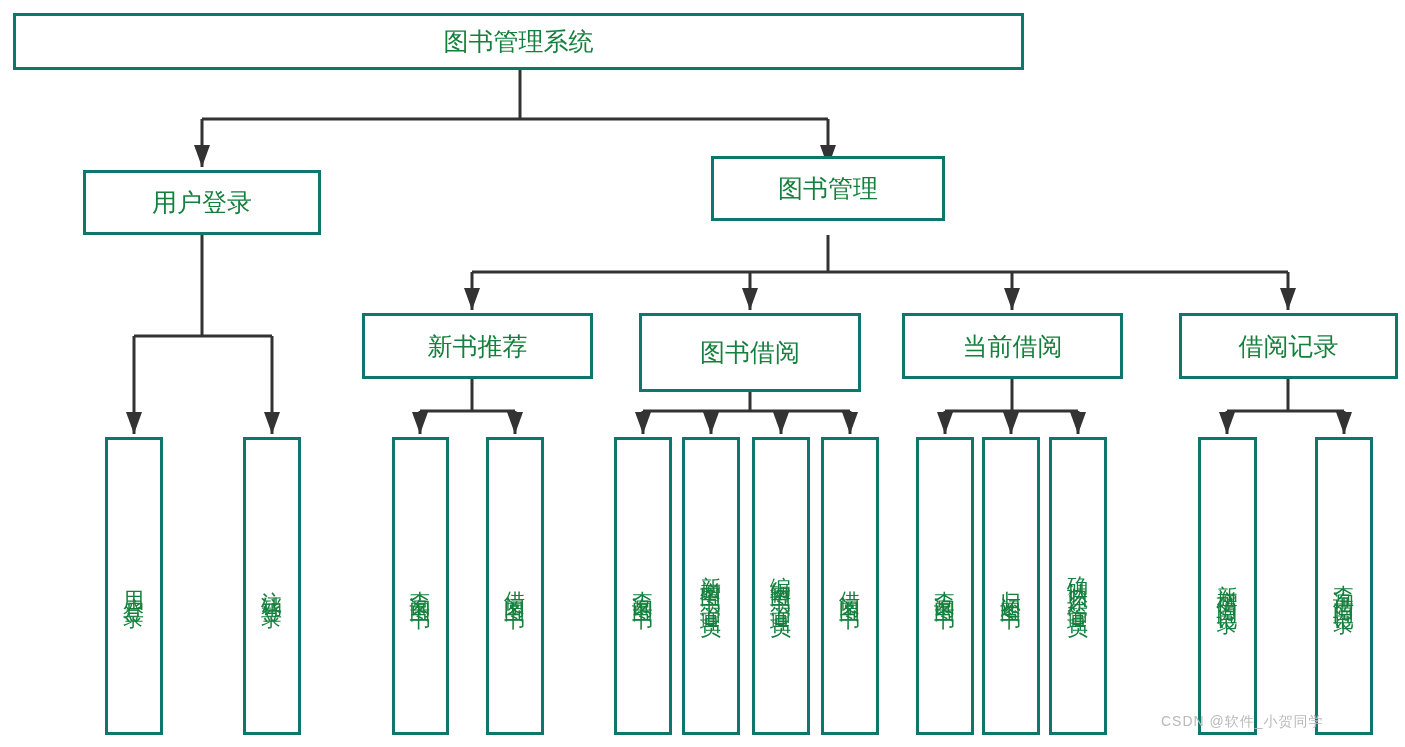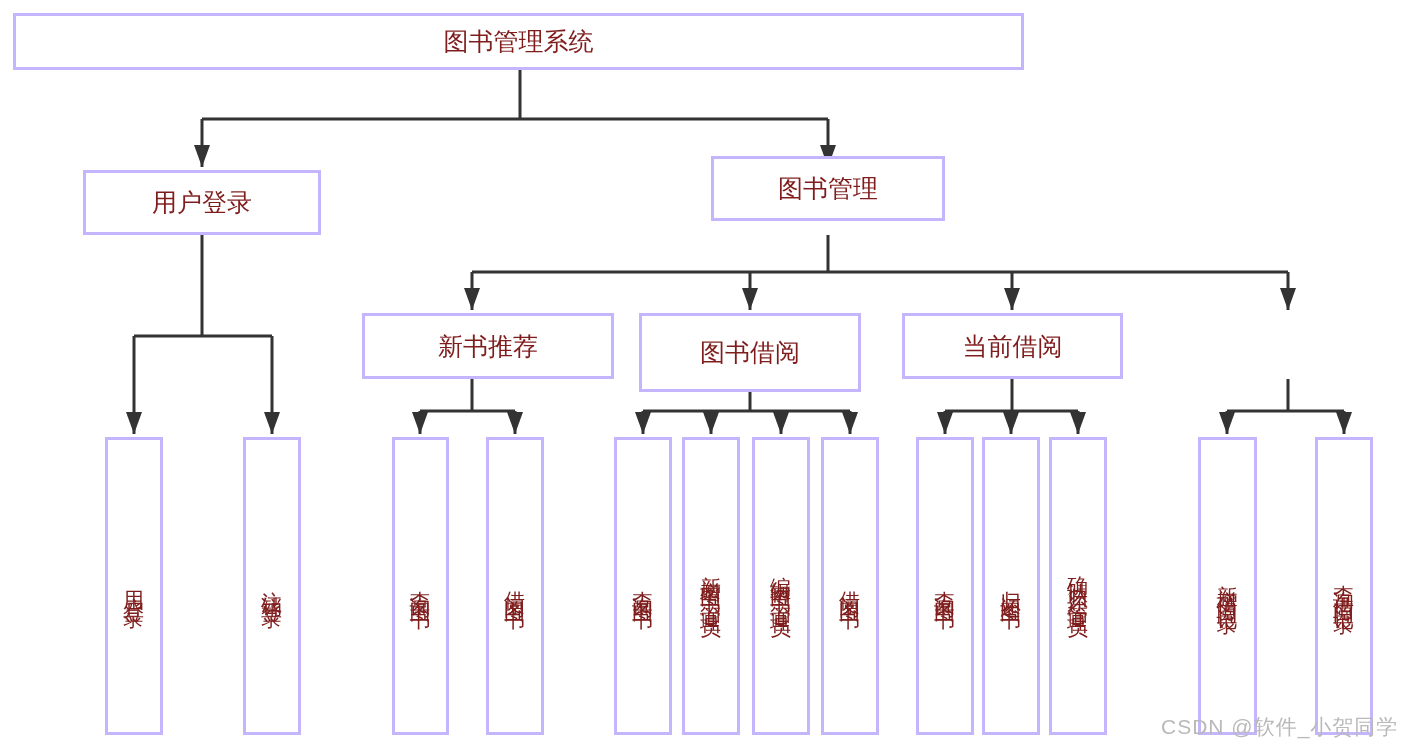--- a/index.html
+++ b/index.html
@@ -22,22 +22,22 @@
   }
   .ln {
     stroke: #333333;
     stroke-width: 3;
     fill: none;
   }
   .node {
     position: absolute;
     box-sizing: border-box;
     background: #ffffff;
-    border: 3px solid #c4b5fd;
-    color: #7f1d1d;
+    border: 3px solid #0f766e;
+    color: #15803d;
     display: flex;
     align-items: center;
     justify-content: center;
     text-align: center;
   }
   .node.h {
     font-size: 25px;
     white-space: nowrap;
   }
   .node.v {
@@ -45,21 +45,21 @@
     text-orientation: upright;
     font-size: 21px;
     letter-spacing: 6px;
     line-height: 1;
     padding: 4px 0;
   }
   .watermark {
     position: absolute;
     left: 1161px;
     top: 713px;
-    font-size: 21px;
+    font-size: 14px;
     color: #b9b9b9;
     white-space: nowrap;
     letter-spacing: 1px;
   }
 </style>
 </head>
 <body>
 
 <div class="canvas">
 
@@ -104,23 +104,24 @@
     <path class="ln" marker-end="url(#arrow)" d="M1078,411 V434"></path>
     <path class="ln" marker-end="url(#arrow)" d="M1227,411 V434"></path>
     <path class="ln" marker-end="url(#arrow)" d="M1344,411 V434"></path>
   </svg>
 
   <div class="node h" style="left:13px; top:13px; width:1011px; height:57px;">图书管理系统</div>
 
   <div class="node h" style="left:83px; top:170px; width:238px; height:65px;">用户登录</div>
   <div class="node h" style="left:711px; top:156px; width:234px; height:65px;">图书管理</div>
 
-  <div class="node h" style="left:362px; top:313px; width:252px; height:66px;font-family:Liberation Mono, monospace;">新书推荐</div>
+  <div class="node h" style="left:362px; top:313px; width:231px; height:66px;font-family:Liberation Mono, monospace;">新书推荐</div>
   <div class="node h" style="left:639px; top:313px; width:222px; height:79px;">图书借阅</div>
   <div class="node h" style="left:902px; top:313px; width:221px; height:66px;">当前借阅</div>
+  <div class="node h" style="left:1179px; top:313px; width:219px; height:66px;">借阅记录</div>
 
   <div class="node v" style="left:105px; top:437px; width:58px; height:298px;">用户登录</div>
   <div class="node v" style="left:243px; top:437px; width:58px; height:298px;">注销登录</div>
 
   <div class="node v" style="left:392px; top:437px; width:57px; height:298px;">查询图书</div>
   <div class="node v" style="left:486px; top:437px; width:58px; height:298px;">借阅图书</div>
 
   <div class="node v" style="left:614px; top:437px; width:58px; height:298px;">查询图书</div>
   <div class="node v" style="left:682px; top:437px; width:58px; height:298px;">新增图书（管理员）</div>
   <div class="node v" style="left:752px; top:437px; width:58px; height:298px;">编辑图书（管理员）</div>

